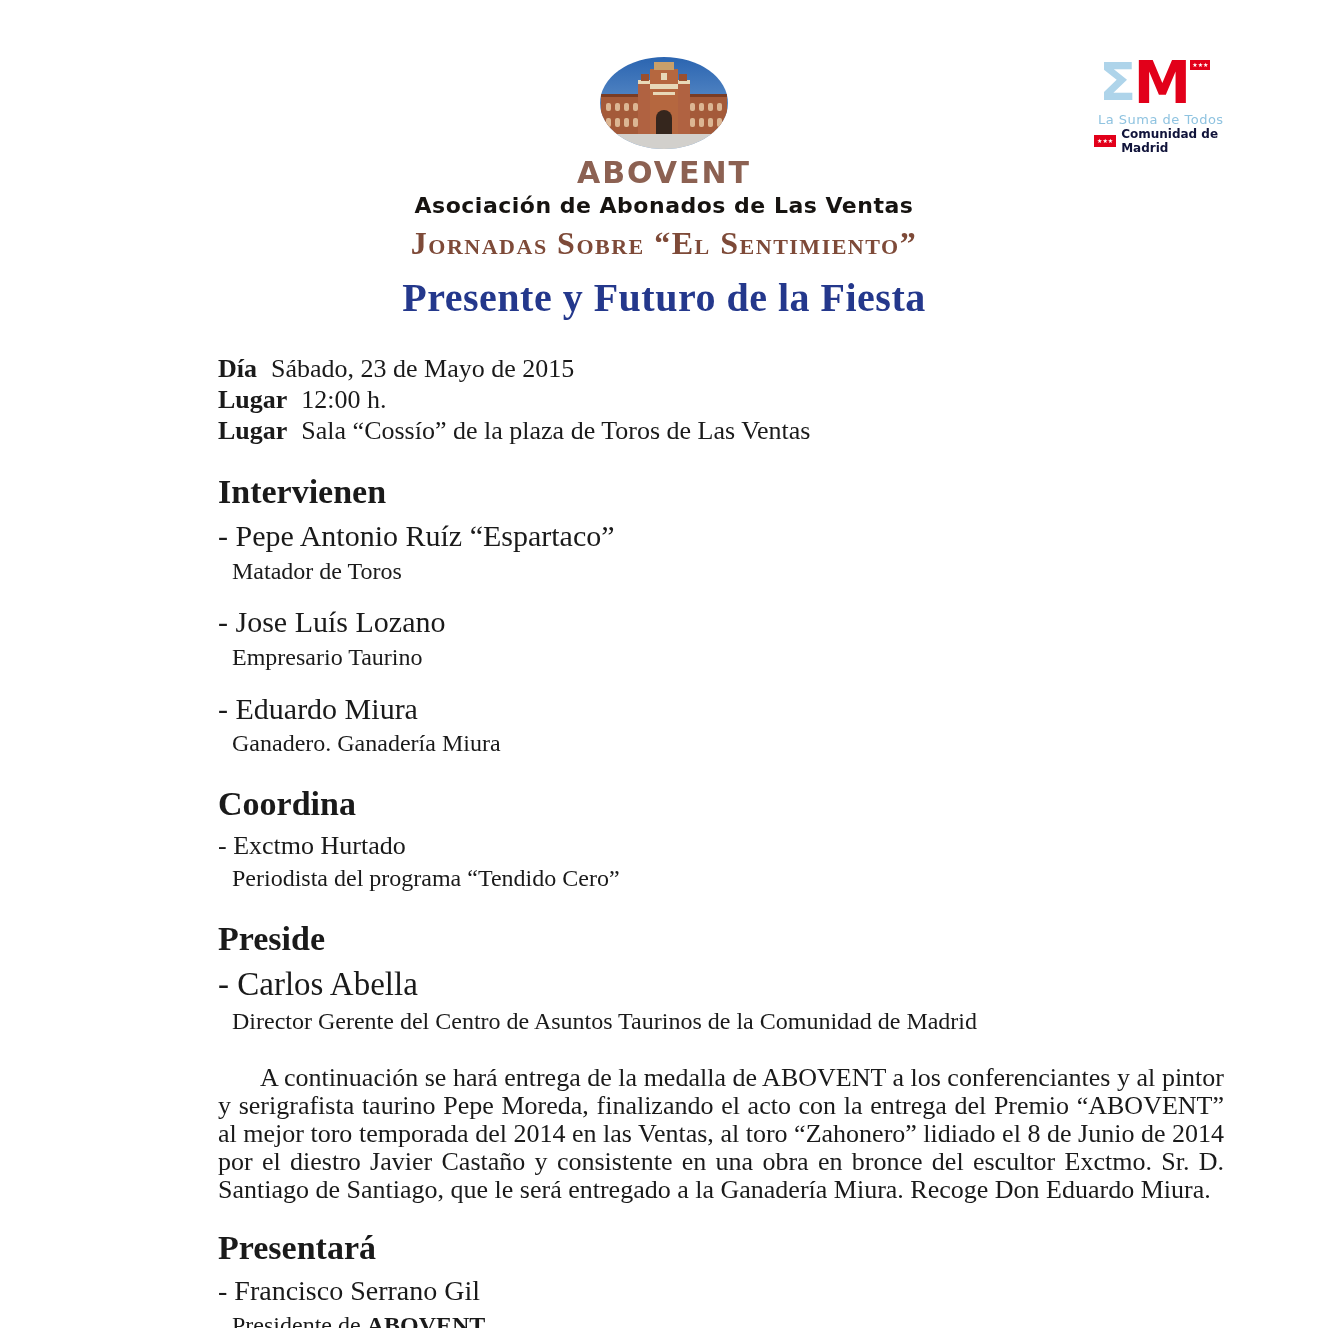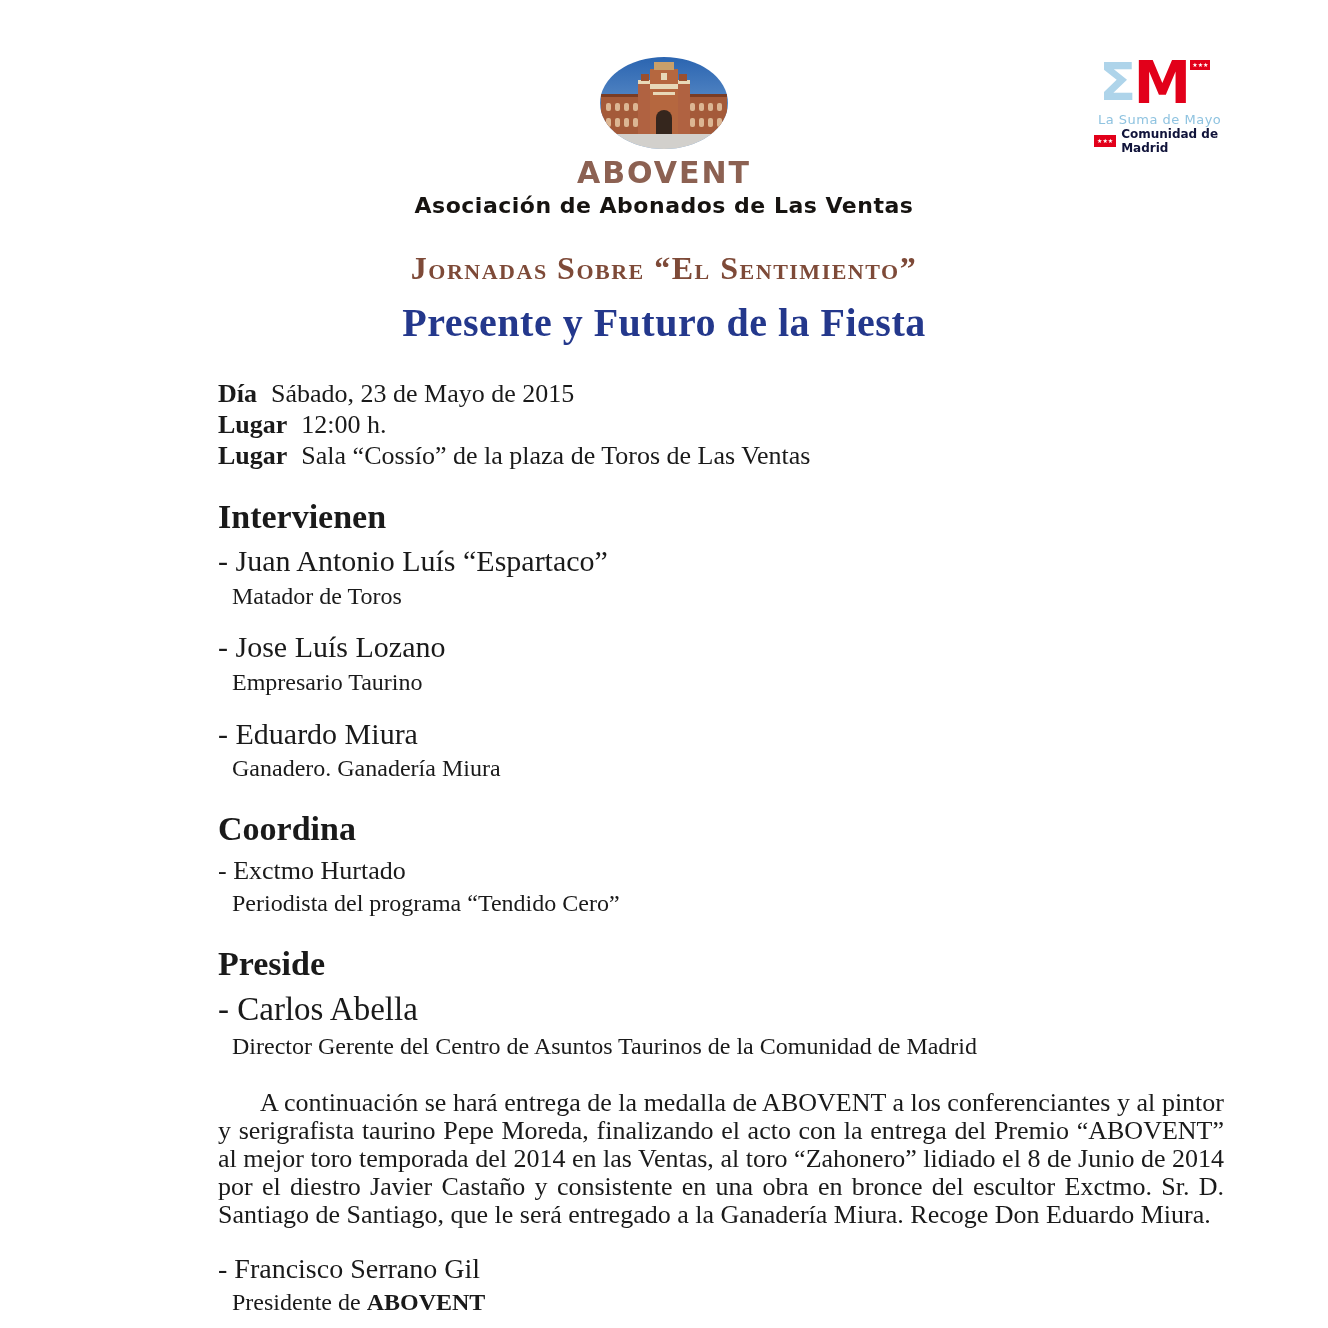--- a/index.html
+++ b/index.html
@@ -57,21 +57,21 @@
   }
   .madrid-caption-row { display:flex; align-items:center; }
   .madrid-flag-small {
     display:inline-block; background:#e2001a; color:#ffffff;
     font-size:6px; line-height:11px; height:12px; padding:0 3px; margin-right:5px;
   }
   .madrid-caption { color:#10133a; font-weight:800; font-size:12px; }
 
   
   .event-kicker {
-    margin-top:32px;
+    margin-top:7px;
     font-variant:small-caps;
     font-weight:bold;
     font-size:32px;
     letter-spacing:1.5px;
     color:#7e4a38;
   }
   .event-title {
     margin-top:12px;
     font-weight:bold;
     font-size:40px;
@@ -172,21 +172,21 @@
   <div class="event-kicker">Jornadas Sobre “El Sentimiento”</div>
   <div class="event-title">Presente y Futuro de la Fiesta</div>
 </div>
 
 <div class="madrid-logo">
   <div class="madrid-mark">
     <span class="sigma-glyph">Σ</span>
     <span class="m-glyph">M</span>
     <span class="madrid-flag-top">★★★</span>
   </div>
-  <div class="madrid-tagline">La Suma de Mayo</div>
+  <div class="madrid-tagline">La Suma de Todos</div>
   <div class="madrid-caption-row">
     <span class="madrid-flag-small">★★★</span>
     <span class="madrid-caption">Comunidad de Madrid</span>
   </div>
 </div>
 
 <div class="main">
 
   <div class="details">
     <div>
@@ -196,21 +196,21 @@
       <span class="detail-label">Lugar</span><span>12:00 h.</span>
     </div>
     <div>
       <span class="detail-label">Lugar</span><span>Sala “Cossío” de la plaza de Toros de Las Ventas</span>
     </div>
   </div>
 
   <div class="section">
     <div class="section-heading">Intervienen</div>
     <div class="entry">
-      <div class="entry-name">- Juan Antonio Luís “Espartaco”</div>
+      <div class="entry-name">- Pepe Antonio Ruíz “Espartaco”</div>
       <div class="entry-role">Matador de Toros</div>
     </div>
     <div class="entry">
       <div class="entry-name">- Jose Luís Lozano</div>
       <div class="entry-role">Empresario Taurino</div>
     </div>
     <div class="entry">
       <div class="entry-name">- Eduardo Miura</div>
       <div class="entry-role">Ganadero. Ganadería Miura</div>
     </div>
@@ -228,18 +228,19 @@
     <div class="section-heading">Preside</div>
     <div class="entry">
       <div class="entry-name" style="font-size:33px;">- Carlos Abella</div>
       <div class="entry-role">Director Gerente del Centro de Asuntos Taurinos de la Comunidad de Madrid</div>
     </div>
   </div>
 
   <p class="body-paragraph">A continuación se hará entrega de la medalla de ABOVENT a los conferenciantes y al pintor y serigrafista taurino Pepe Moreda, finalizando el acto con la entrega del Premio “ABOVENT” al mejor toro temporada del 2014 en las Ventas,  al toro “Zahonero” lidiado el 8 de Junio de 2014 por el diestro Javier Castaño y consistente en una obra en bronce del escultor  Exctmo. Sr. D. Santiago de Santiago, que le será entregado a la Ganadería Miura. Recoge Don Eduardo Miura.</p>
 
   <div class="section presenter">
+    <div class="section-heading">Presentará</div>
     <div class="entry">
       <div class="entry-name" style="font-size:28px;">- Francisco Serrano Gil</div>
       <div class="entry-role"><span>Presidente de </span><span class="presenter-role-bold">ABOVENT</span></div>
     </div>
   </div>
 </div>
 
 </body></html>

